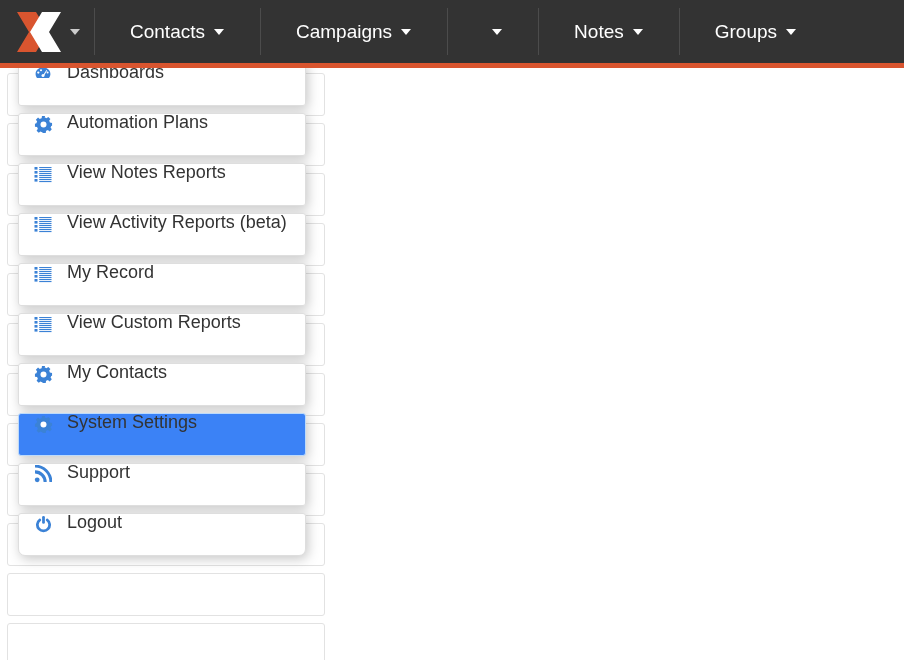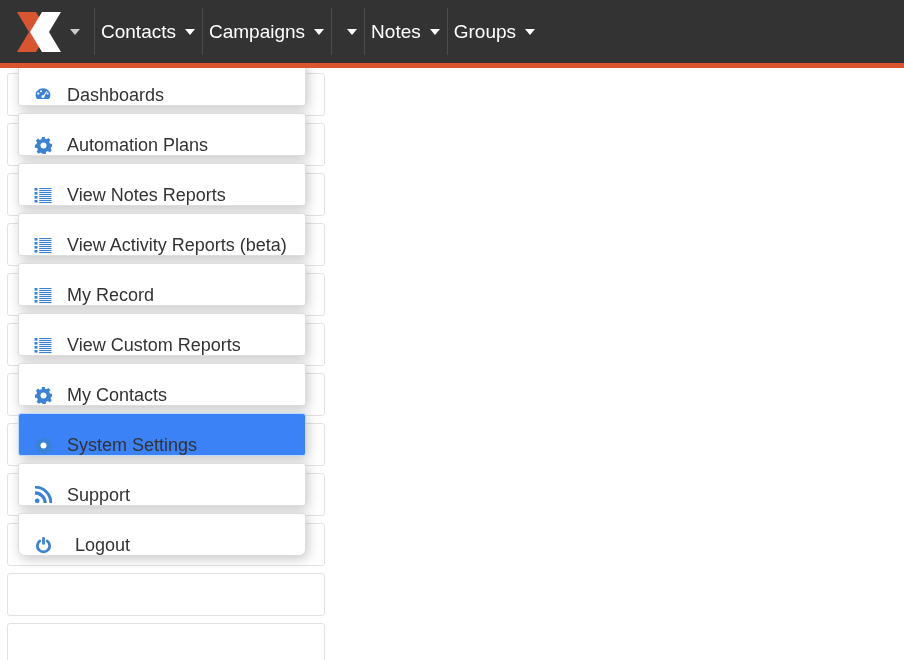--- a/index.html
+++ b/index.html
@@ -33,21 +33,21 @@
     width: 904px;
     height: 5px;
     background: #d9552f;
     z-index: 30;
   }
 
   .nav-cell {
     display: flex;
     align-items: center;
     justify-content: center;
-    padding: 0 7px;
+    padding: 0 36px;
     color: #ffffff;
     font-size: 19px;
     position: relative;
     box-sizing: border-box;
     white-space: nowrap;
   }
   .nav-cell + .nav-cell::before {
     content: "";
     position: absolute;
     left: 0;
@@ -130,35 +130,34 @@
     z-index: 3;
   }
   .menu-item {
     position: relative;
     height: 43px;
     margin-bottom: 7px;
     border: 1px solid #dedede;
     border-radius: 3px;
     background: #ffffff;
     display: flex;
-    align-items: flex-end;
+    align-items: flex-start;
     padding-left: 14px;
     box-sizing: border-box;
     color: #333333;
     font-size: 18px;
   }
   .menu-item:first-child {
     border-top-left-radius: 7px;
     border-top-right-radius: 7px;
   }
   .menu-item:last-child {
     border-bottom-left-radius: 7px;
     border-bottom-right-radius: 7px;
     margin-bottom: 0;
-    gap: 8px;
   }
   .menu-item.selected {
     background: #3b82f6;
     border-color: #bcdafb;
   }
   .menu-icon {
     width: 20px;
     height: 20px;
     margin-right: 14px;
     flex: 0 0 20px;

